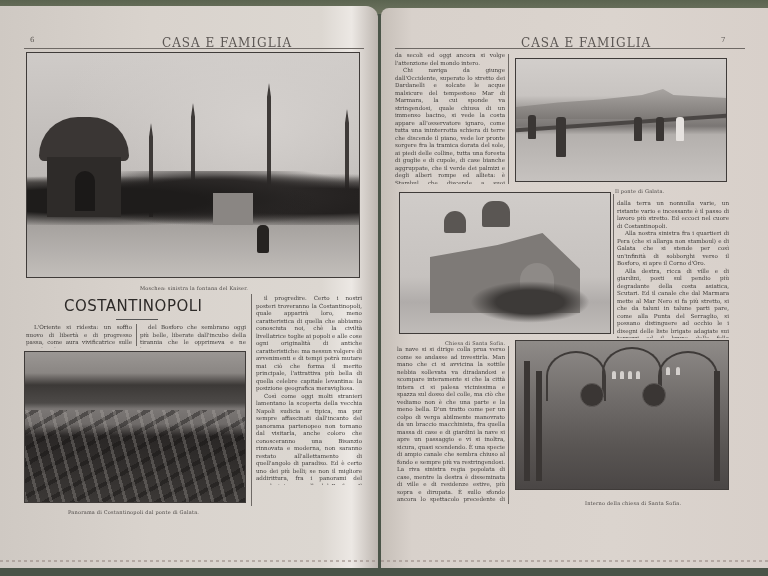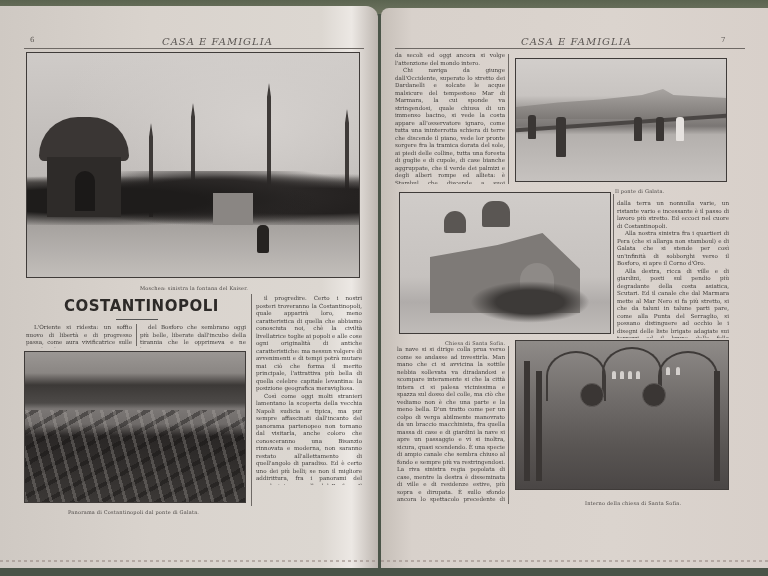--- a/index.html
+++ b/index.html
@@ -29,21 +29,21 @@
       background:linear-gradient(90deg,#c6bfb8 0%,#d8d1cb 8%,#dbd4ce 60%,#d8d0ca 100%);
       border-top-left-radius:8px;
     }
     .perf {
       position:absolute; bottom:6px; left:0; right:0; height:2px;
       background:repeating-linear-gradient(90deg,#9a8c86 0 3px,transparent 3px 6px);
       opacity:.6;
     }
     .running-head {
       position:absolute; top:30px; height:14px;
-      font-size:10px; letter-spacing:1px; font-style:italic;
+      font-size:12px; letter-spacing:1px; 
       color:#5b5653;
     }
     .head-rule {
       position:absolute; height:1px; background:#6e6965;
     }
     .page-num { position:absolute; top:30px; font-size:7px; color:#5b5653; }
 
     .photo {
       position:absolute; border:1px solid #3f3b39;
       overflow:hidden;
@@ -53,21 +53,21 @@
       white-space:nowrap; letter-spacing:.2px;
     }
     .col-text {
       position:absolute; font-size:5.6px; line-height:7.5px; color:#3d3a38;
       text-align:justify; overflow:hidden;
     }
     .col-text p { text-indent:8px; }
     .vrule { position:absolute; width:1px; background:#6e6965; }
 
     .title {
-      position:absolute; font-family:"DejaVu Sans", sans-serif; font-weight:bold;
+      position:absolute; font-family:"DejaVu Sans", sans-serif; font-weight:normal;
       font-size:15px; letter-spacing:.5px; color:#2d2a28;text-align:right;
     }
     .title-rule { position:absolute; height:1px; background:#555; }
 
     
     .ph-mosque { background:linear-gradient(#cfcbc8 0%,#bdb9b6 55%,#6c6865 58%,#9d9996 72%,#b3afac 100%); }
     .ph-mosque .sky { position:absolute; inset:0; background:radial-gradient(ellipse at 70% 30%,#d4d0cd,transparent 60%); }
     .dome {
       position:absolute; left:12px; top:64px; width:90px; height:44px;
       border-radius:45px 45px 6px 6px; background:#3a3634;

